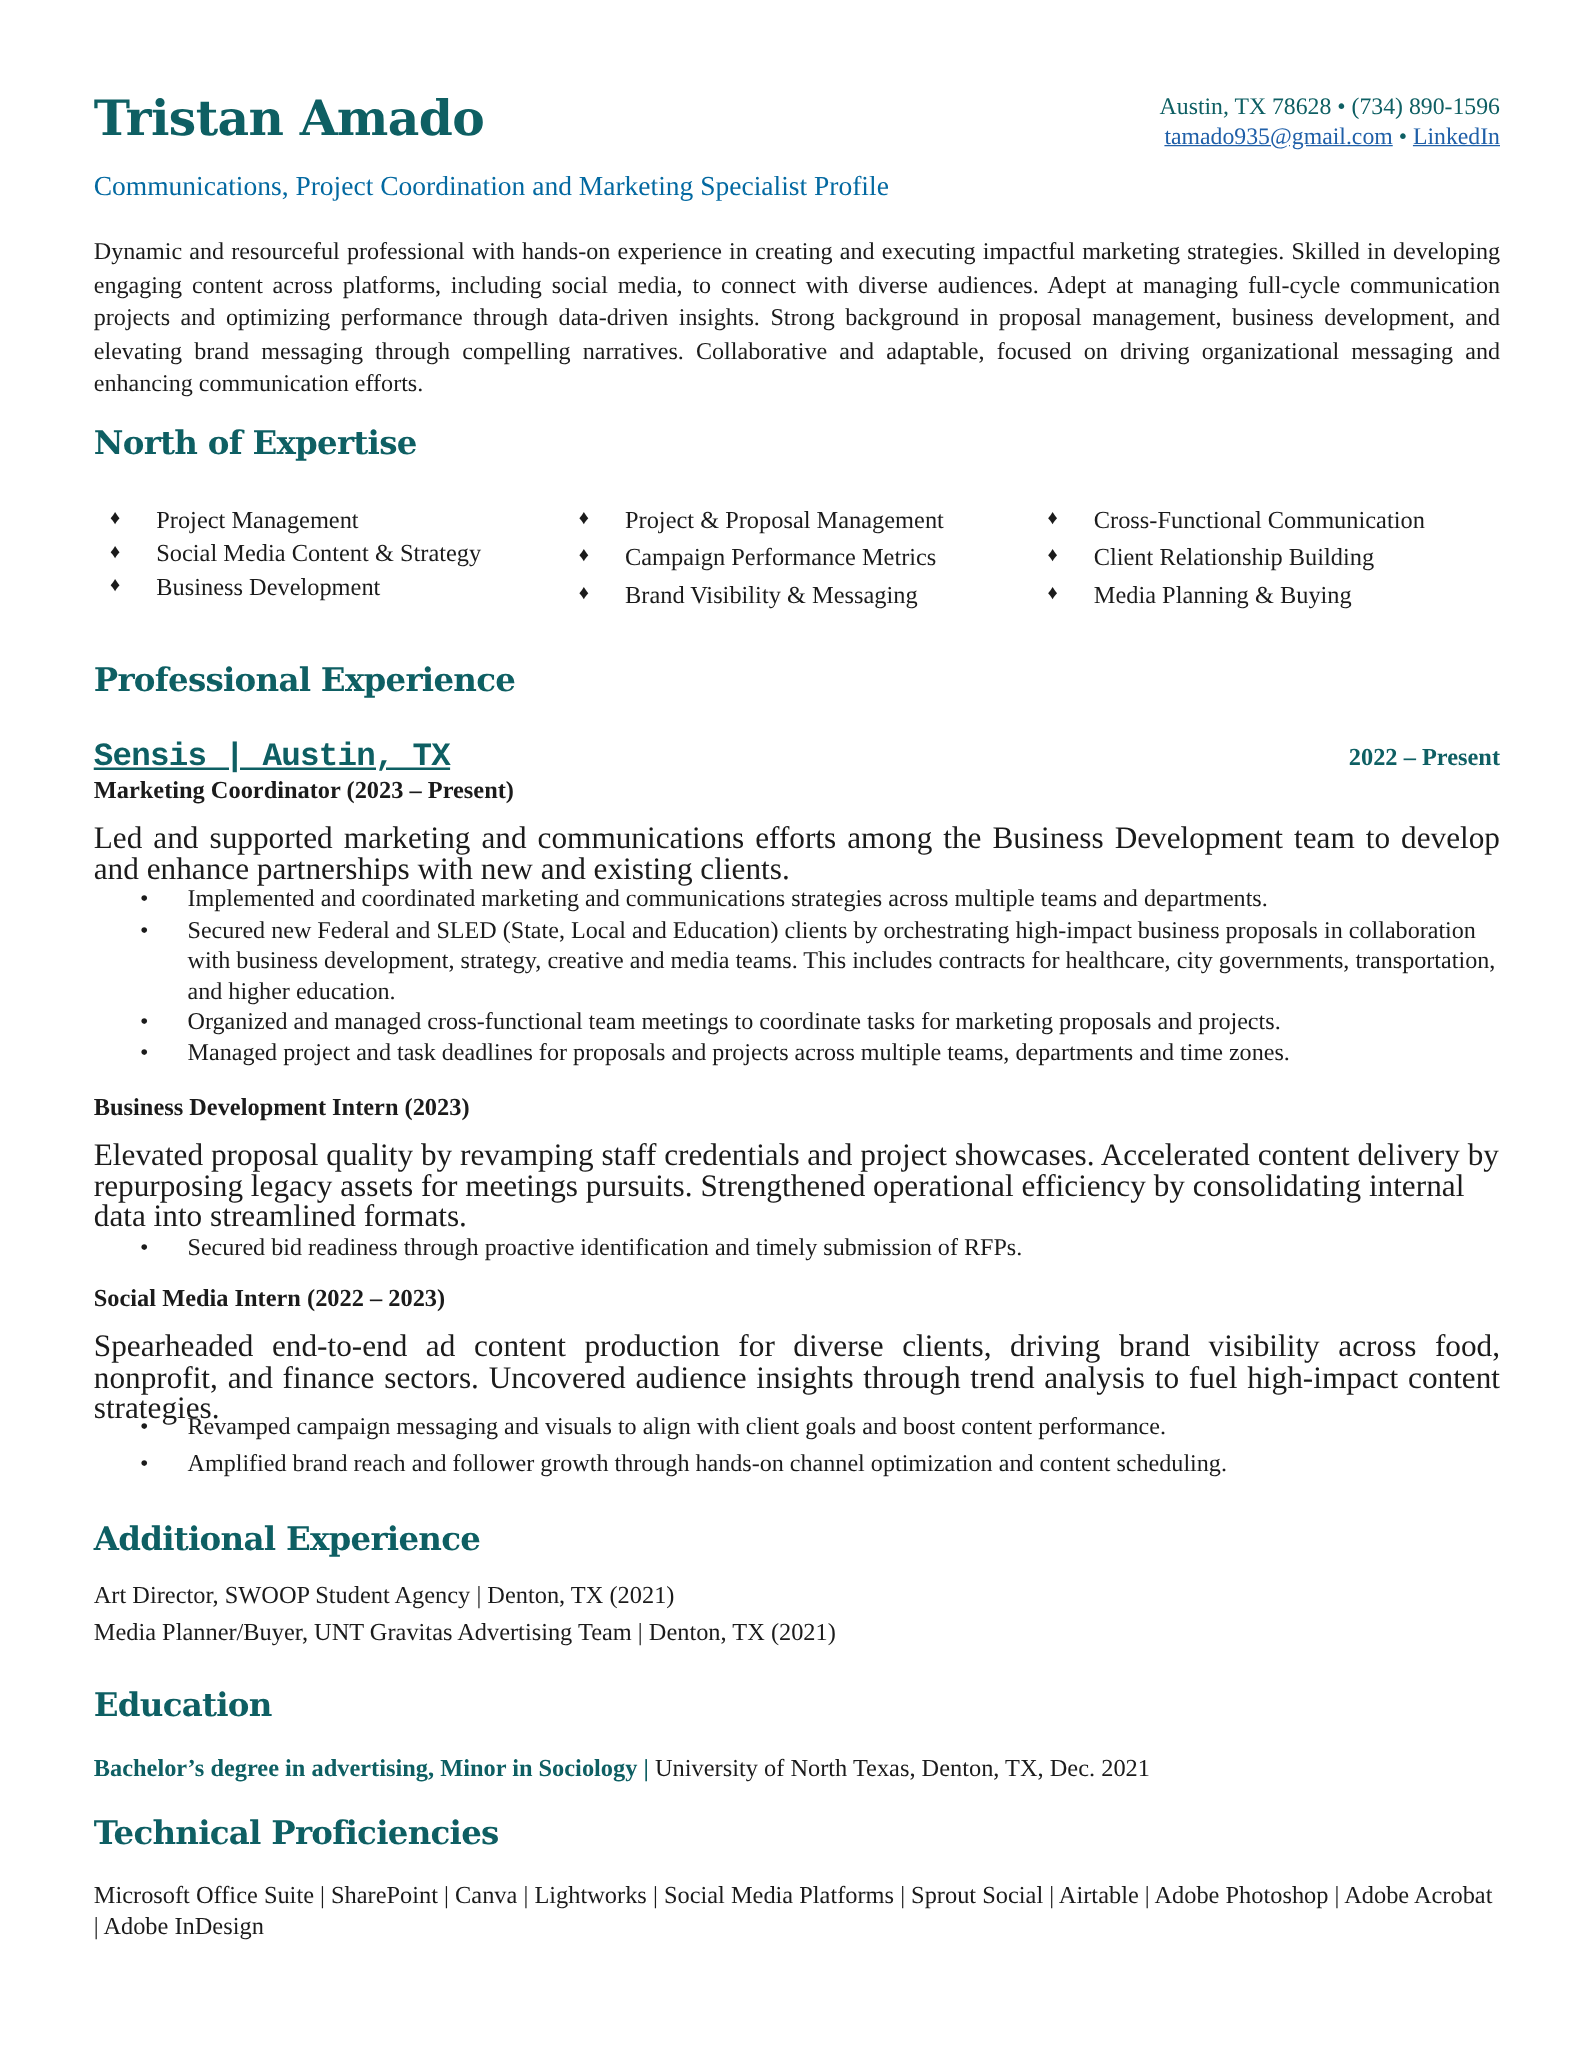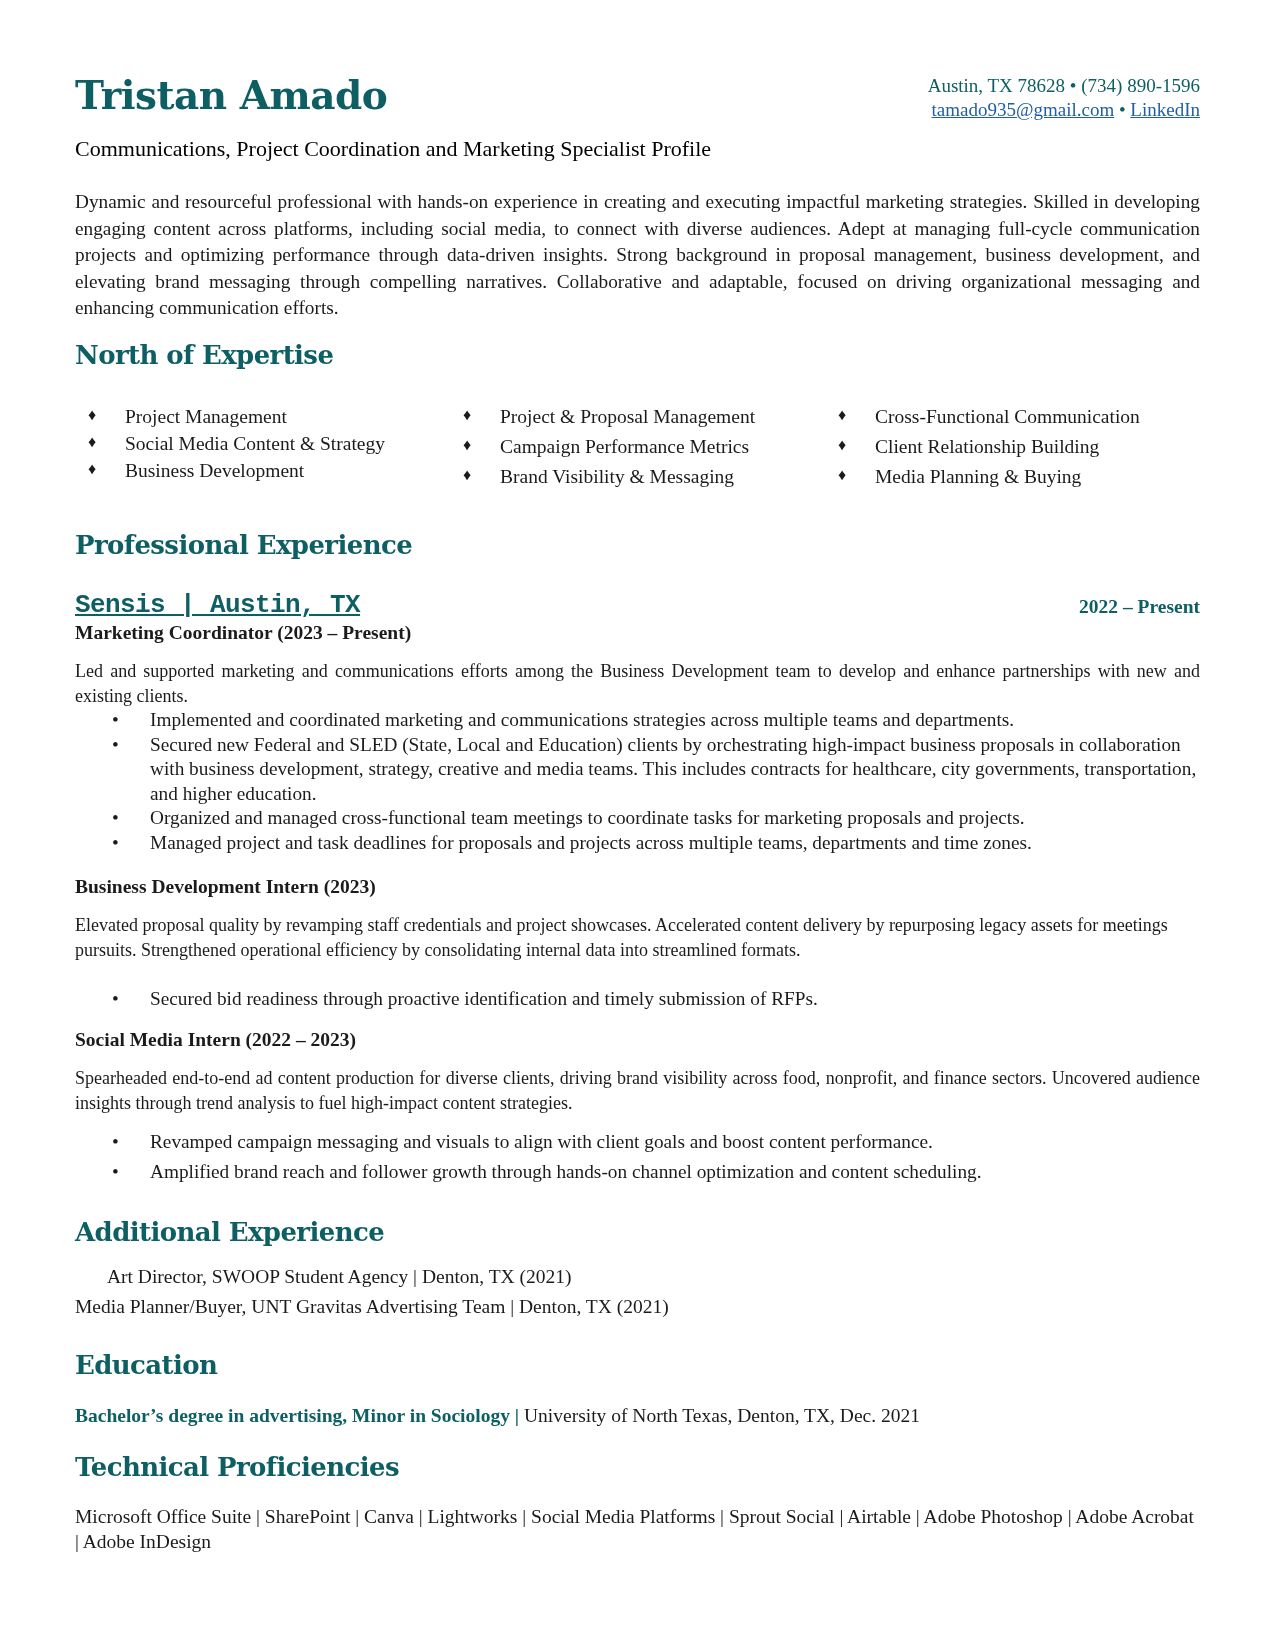--- a/index.html
+++ b/index.html
@@ -16,21 +16,21 @@
   }
   .contact {
     position: absolute; right: 0; top: 74px; text-align: right;
     font-size: 19px; line-height: 24px; color: #0e5f63;
     font-family: "Liberation Serif", serif;
   }
   .contact a { color: #1f5fa8; text-decoration: underline; }
   .contact .sep { color: #0e5f63; }
   .profile-title {
     position: absolute; left: 0; top: 136px;
-    font-size: 22px; color: #000000; font-family: "Liberation Serif", serif;
+    font-size: 22px; color: #0369a1; font-family: "Liberation Serif", serif;
   }
   .summary {
     position: absolute; left: 0; top: 189px; width: 1125px;
     font-size: 19.3px; line-height: 26.6px; text-align: justify;
     font-family: "Liberation Serif", serif;
   }
   .h2 {
     position: absolute; left: 0;
     font-size: 26px; font-weight: bold; color: #0e5f63;
     font-family: "DejaVu Serif", serif; letter-spacing: -0.6px;
@@ -52,21 +52,21 @@
     position: absolute; right: 0; top: 596px;
     font-size: 19.5px; font-weight: bold; color: #0e5f63;
     font-family: "Liberation Serif", serif;
   }
   .role {
     position: absolute; left: 0;
     font-size: 19.5px; font-weight: bold; font-family: "Liberation Serif", serif;
   }
   .para {
     position: absolute; left: 0; width: 1125px;
-    font-size: 18px; line-height: 24.5px; font-family: "Liberation Serif", serif;
+    font-size: 25px; line-height: 24.5px; font-family: "Liberation Serif", serif;
     text-align: justify;
   }
   .para.left { text-align: left; }
   ul.bullets {
     position: absolute; left: 0; width: 1125px; margin: 0; padding: 0; list-style: none;
     font-size: 19.3px; line-height: 24.5px; font-family: "Liberation Serif", serif;
   }
   ul.bullets li { position: relative; padding-left: 75px; }
   ul.bullets li .dot { position: absolute; left: 37px; top: 0; }
   .plain {
@@ -171,21 +171,21 @@
   </ul>
 
   <div class="role" style="top:1029px;">Social Media Intern (2022 – 2023)</div>
   <div class="para" style="top:1066px;">Spearheaded end-to-end ad content production for diverse clients, driving brand visibility across food, nonprofit, and finance sectors. Uncovered audience insights through trend analysis to fuel high-impact content strategies.</div>
   <ul class="bullets" style="top:1127px; line-height:29.5px;">
     <li><span class="dot">•</span><span>Revamped campaign messaging and visuals to align with client goals and boost content performance.</span></li>
     <li><span class="dot">•</span><span>Amplified brand reach and follower growth through hands-on channel optimization and content scheduling.</span></li>
   </ul>
 
   <div class="h2" style="top:1217px;">Additional Experience</div>
-  <div class="plain" style="top:1266px;margin-left:32px;">Art Director, SWOOP Student Agency | Denton, TX (2021)</div>
+  <div class="plain" style="top:1266px;">Art Director, SWOOP Student Agency | Denton, TX (2021)</div>
   <div class="plain" style="top:1296px;">Media Planner/Buyer, UNT Gravitas Advertising Team | Denton, TX (2021)</div>
 
   <div class="h2" style="top:1350px;">Education</div>
   <div class="edu">
     <span class="deg">Bachelor’s degree in advertising, Minor in Sociology |</span>
     <span>University of North Texas, Denton, TX, Dec. 2021</span>
   </div>
 
   <div class="h2" style="top:1452px;">Technical Proficiencies</div>
   <div class="tech">Microsoft Office Suite | SharePoint | Canva | Lightworks | Social Media Platforms | Sprout Social | Airtable | Adobe Photoshop | Adobe Acrobat | Adobe InDesign</div>

